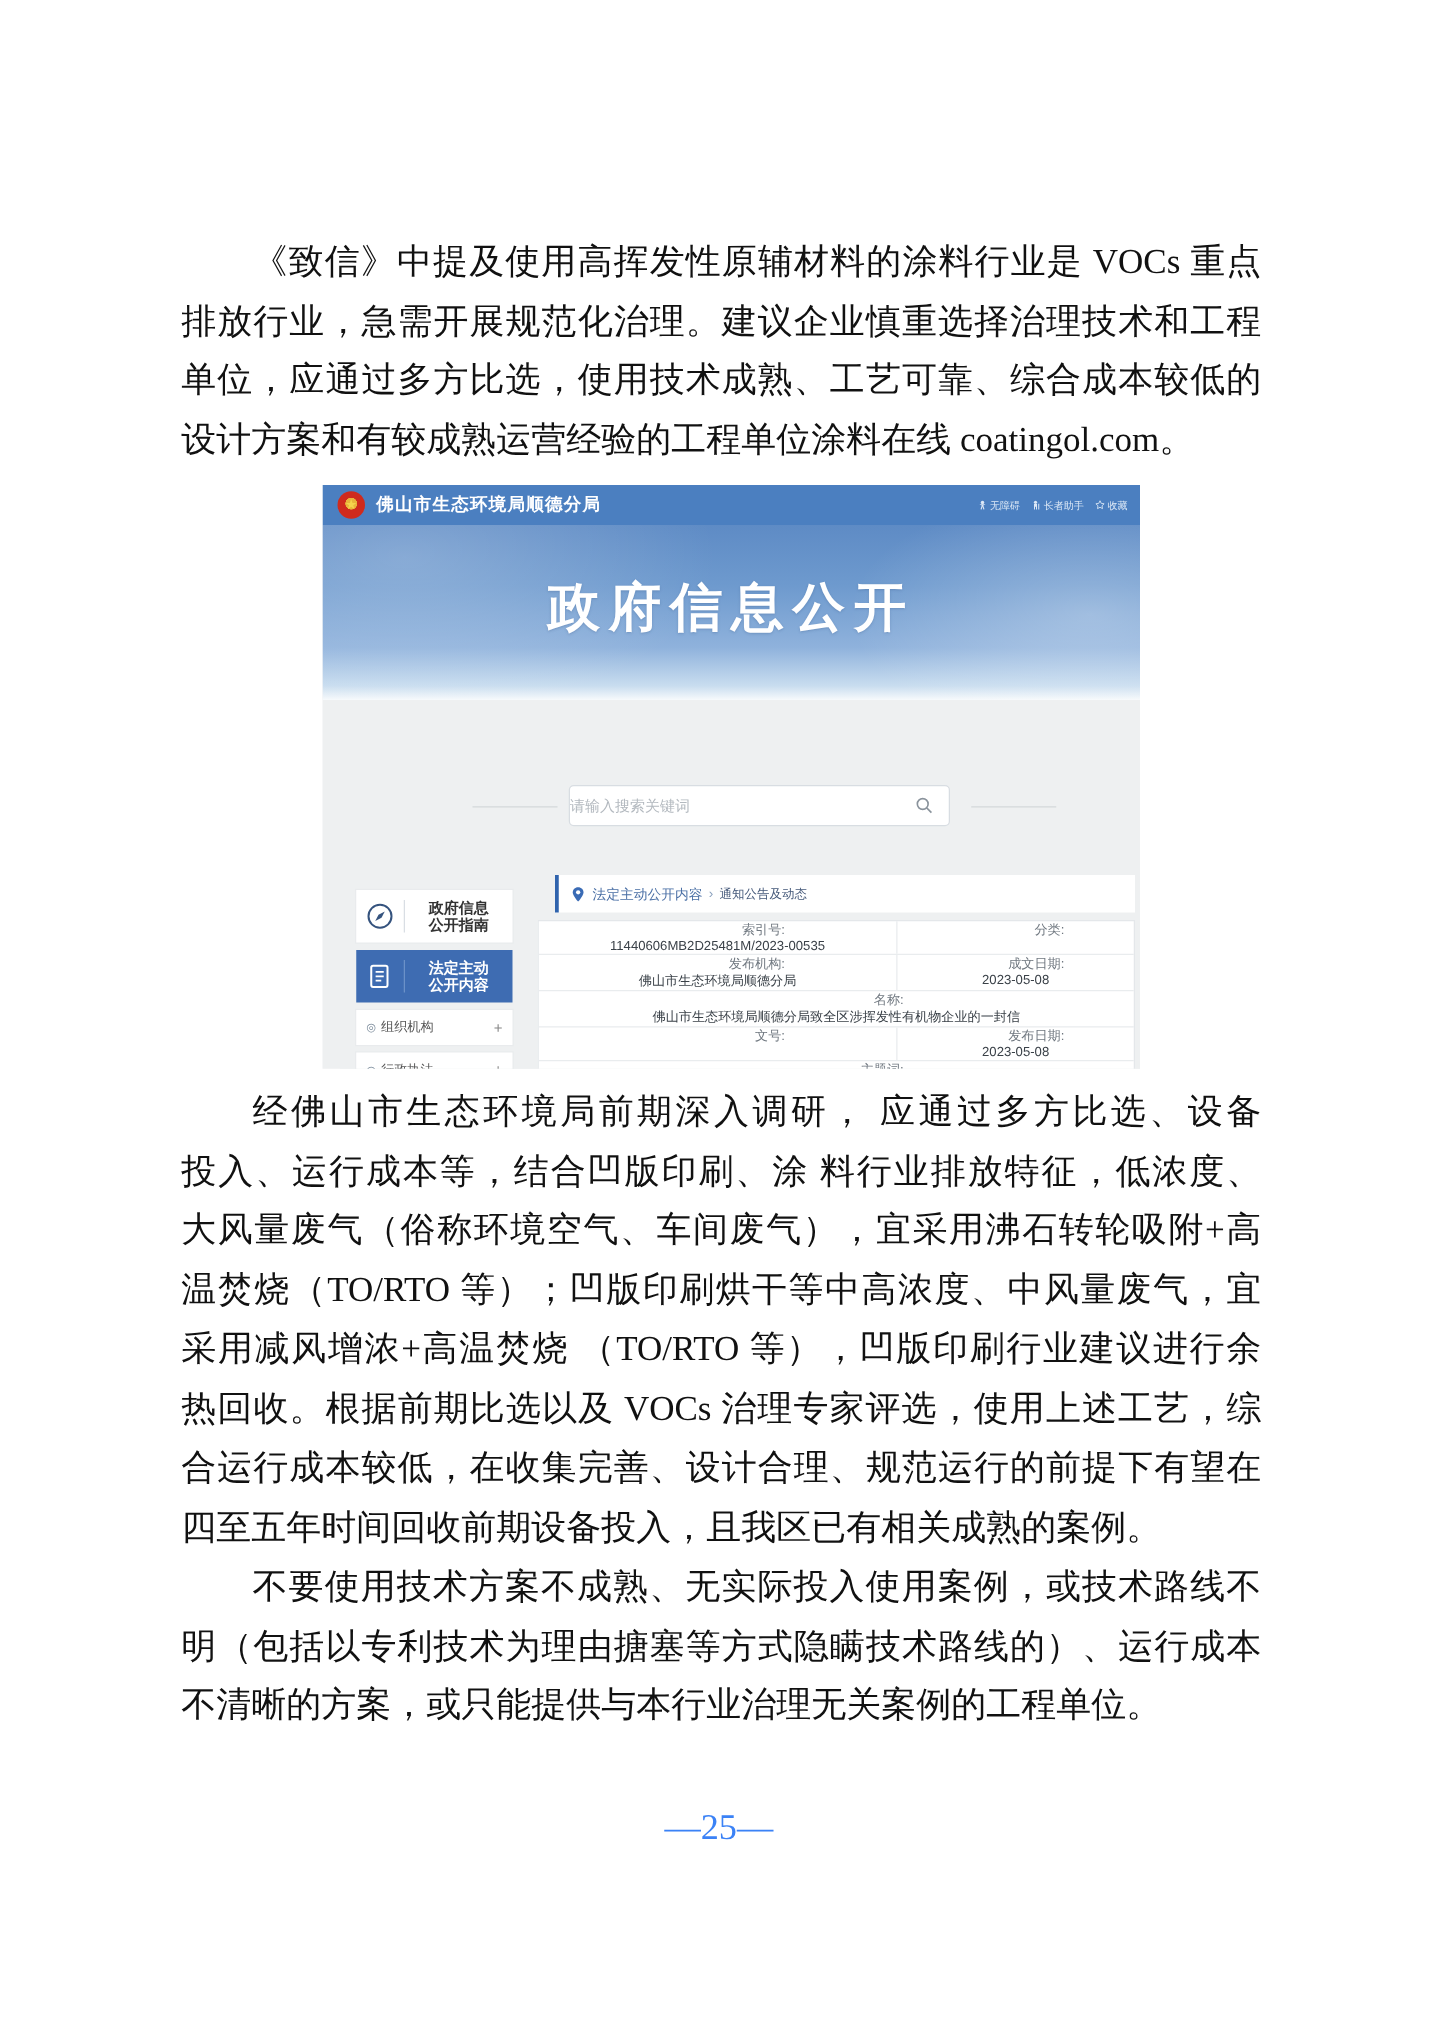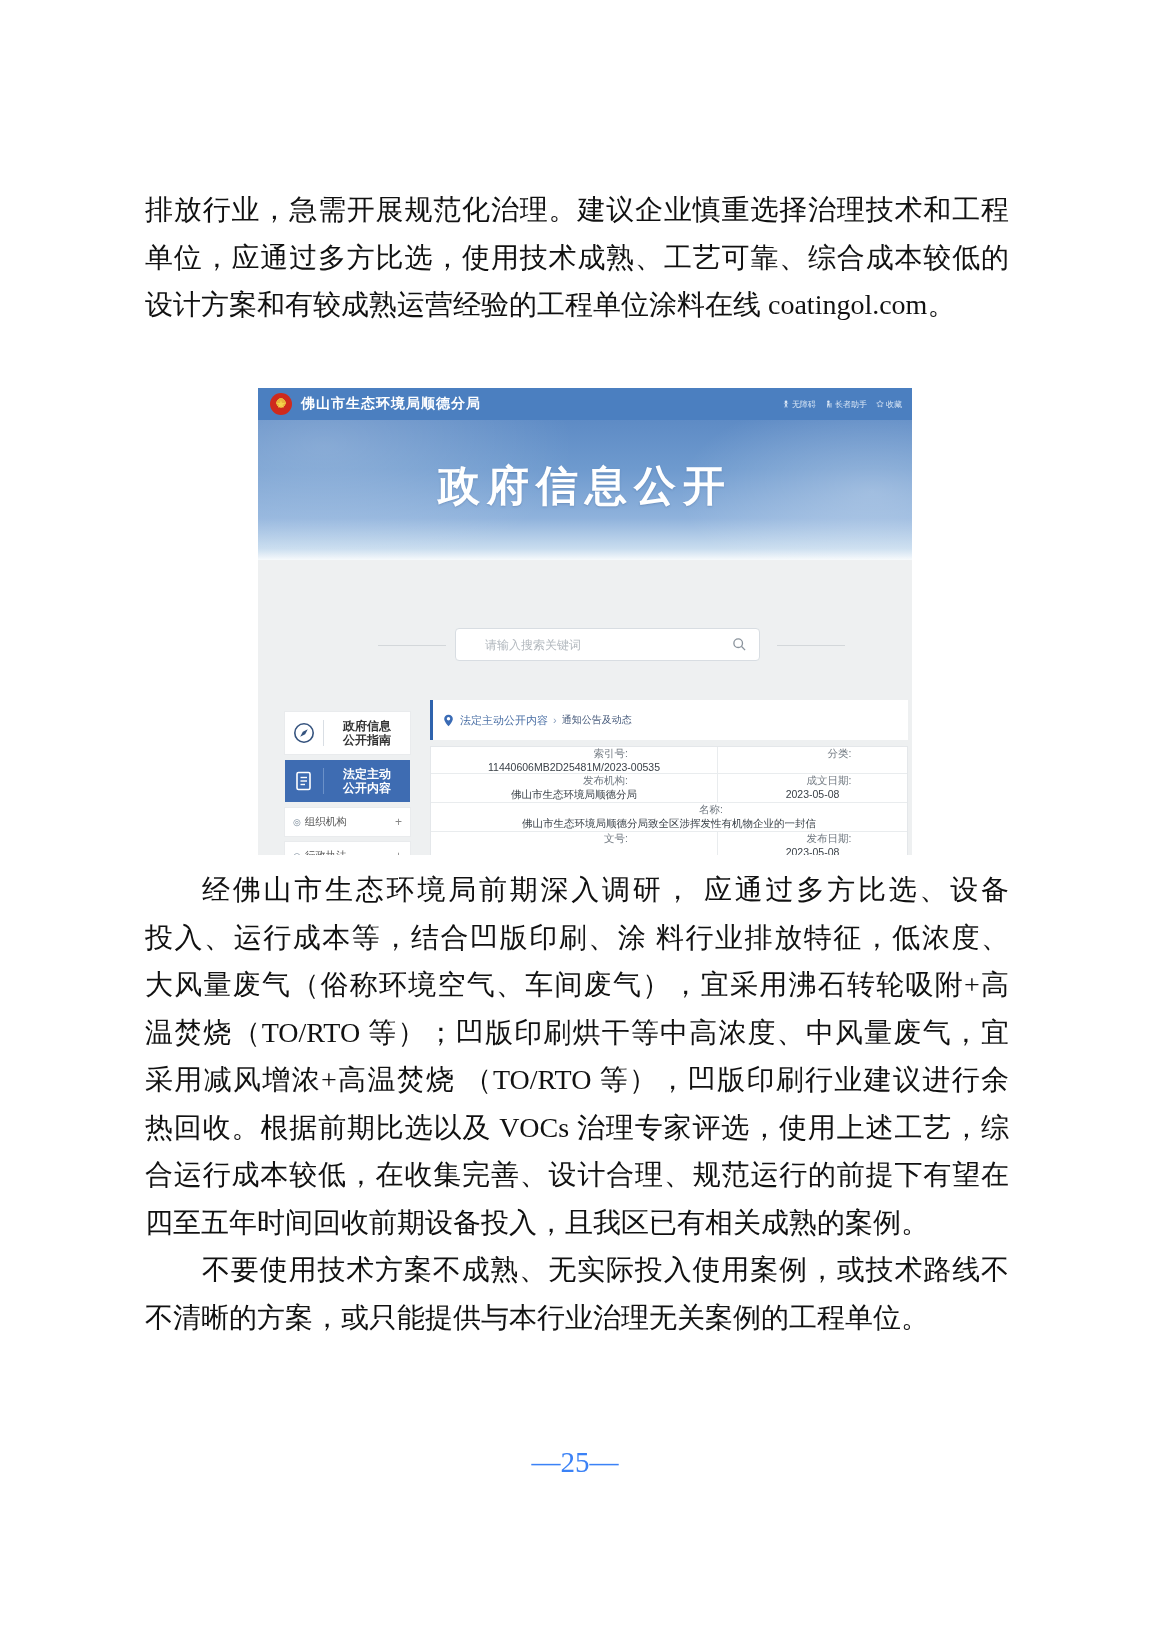--- a/index.html
+++ b/index.html
@@ -32,39 +32,39 @@
   .banner::after { content:""; position:absolute; right:-50px; top:0; width:300px; height:180px;
     background:radial-gradient(ellipse at 70% 40%, rgba(255,255,255,0.28), rgba(255,255,255,0) 65%); }
   .banner-title { position:absolute; top:38px; left:0; width:100%; text-align:center; color:#ffffff; font-size:42px; font-weight:bold; letter-spacing:7px; text-shadow:0 1px 2px rgba(40,70,120,0.25); }
 
   .shot-body { position:absolute; top:172px; left:14px; width:640px; height:295px; background:#eef0f1; }
 
   .search-row { position:absolute; top:68px; left:0; width:640px; height:34px; }
   .search-line { position:absolute; top:17px; width:68px; height:1px; background:#d3d7da; }
   .search-line.left { left:106px; } .search-line.right { left:505px; }
   .search-box { position:absolute; left:183px; top:0; width:305px; height:33px; background:#fff; border:1px solid #d8dde2; border-radius:4px; display:flex; align-items:center; }
-  .search-box input { flex:1; border:none; outline:none; background:transparent; font-size:12px; color:#0f172a; padding:0 10px 0 29px; font-family:"Liberation Sans",sans-serif; }
+  .search-box input { flex:1; border:none; outline:none; background:transparent; font-size:12px; color:#0f172a; padding:0 10px 0 0; font-family:"Liberation Sans",sans-serif; }
   .search-box input::placeholder { color:#b3b9bf; }
   .search-icon { width:15px; height:15px; margin-right:12px; flex:0 0 auto; }
 
   .sidebar { position:absolute; left:13px; top:152px; width:125px; }
   .nav-card { width:125px; background:#fff; margin-bottom:6px; display:flex; align-items:center; box-shadow:0 0 0 1px #e9ebed; }
   .nav-card.big { height:42px; }
   .nav-card.active { background:#3e6cb2; box-shadow:none; }
   .nav-ico { width:38px; display:flex; align-items:center; justify-content:center; }
   .nav-sep { width:1px; height:26px; background:#d9dee4; }
   .nav-card.active .nav-sep { background:#6b91c8; }
   .nav-txt { flex:1; text-align:center; font-size:12px; font-weight:bold; color:#333; line-height:14px; }
   .nav-card.active .nav-txt { color:#fff; }
   .nav-small { height:28px; display:flex; align-items:center; font-size:10.5px; color:#555; padding:0 8px; }
   .bullet { color:#7a8a9a; font-size:9px; margin-right:4px; }
   .plus { margin-left:auto; color:#888; font-size:12px; }
 
   .content { position:absolute; left:158px; top:140px; width:478px; }
-  .crumb { background:#fff; height:40px; display:flex; align-items:center; border-left:3px solid #2f63ad; }
+  .crumb { background:#fff; height:30px; display:flex; align-items:center; border-left:3px solid #2f63ad;margin-left:14px; }
   .pin-icon { margin-left:10px; width:11px; height:13px; }
   .crumb-a { font-size:11px; color:#4a6fa5; margin-left:6px; }
   .crumb-sep { font-size:11px; color:#8aa0bd; margin:0 5px; }
   .crumb-b { font-size:10px; color:#45597a; }
   .meta-table { margin-top:6px; background:#fff; border:1px solid #e4e7ea; }
   .mrow { display:flex; border-bottom:1px solid #e9ecee; min-height:27px; }
   .mrow:last-child { border-bottom:none; }
   .mcell { display:flex; align-items:center;flex-direction:column; }
   .mcell.left { width:287px; border-right:1px solid #e9ecee; }
   .mcell.right { flex:1; }
@@ -73,20 +73,21 @@
   .mlabel.r { width:96px; }
   .mvalue { font-size:10.5px; color:#3a4148; white-space:nowrap; }
   .mrow.clip { height:10px; overflow:hidden; border-bottom:none; }
 </style>
 </head>
 <body>
 
 <div class="page">
 
   <div class="textblock" id="para1">
+    <span class="ln ind">《致信》中提及使用高挥发性原辅材料的涂料行业是 VOCs 重点</span>
     <span class="ln">排放行业，急需开展规范化治理。建议企业慎重选择治理技术和工程</span>
     <span class="ln">单位，应通过多方比选，使用技术成熟、工艺可靠、综合成本较低的</span>
     <span class="ln natural">设计方案和有较成熟运营经验的工程单位涂料在线 coatingol.com。</span>
   </div>
 
   <div class="shot">
 
     <div class="gov-header">
       <div class="emblem">★</div>
       <div class="site-name">佛山市生态环境局顺德分局</div>
@@ -243,18 +244,19 @@
   <div class="textblock" id="body2">
     <span class="ln ind">经佛山市生态环境局前期深入调研，  应通过多方比选、设备</span>
     <span class="ln">投入、运行成本等，结合凹版印刷、涂 料行业排放特征，低浓度、</span>
     <span class="ln">大风量废气（俗称环境空气、车间废气），宜采用沸石转轮吸附+高</span>
     <span class="ln">温焚烧（TO/RTO 等）；凹版印刷烘干等中高浓度、中风量废气，宜</span>
     <span class="ln">采用减风增浓+高温焚烧 （TO/RTO 等），凹版印刷行业建议进行余</span>
     <span class="ln">热回收。根据前期比选以及 VOCs 治理专家评选，使用上述工艺，综</span>
     <span class="ln">合运行成本较低，在收集完善、设计合理、规范运行的前提下有望在</span>
     <span class="ln natural">四至五年时间回收前期设备投入，且我区已有相关成熟的案例。</span>
     <span class="ln ind">不要使用技术方案不成熟、无实际投入使用案例，或技术路线不</span>
+    <span class="ln">明（包括以专利技术为理由搪塞等方式隐瞒技术路线的）、运行成本</span>
     <span class="ln natural">不清晰的方案，或只能提供与本行业治理无关案例的工程单位。</span>
   </div>
 
   <div class="pageno">—25—</div>
 
 </div>
 
 </body></html>

